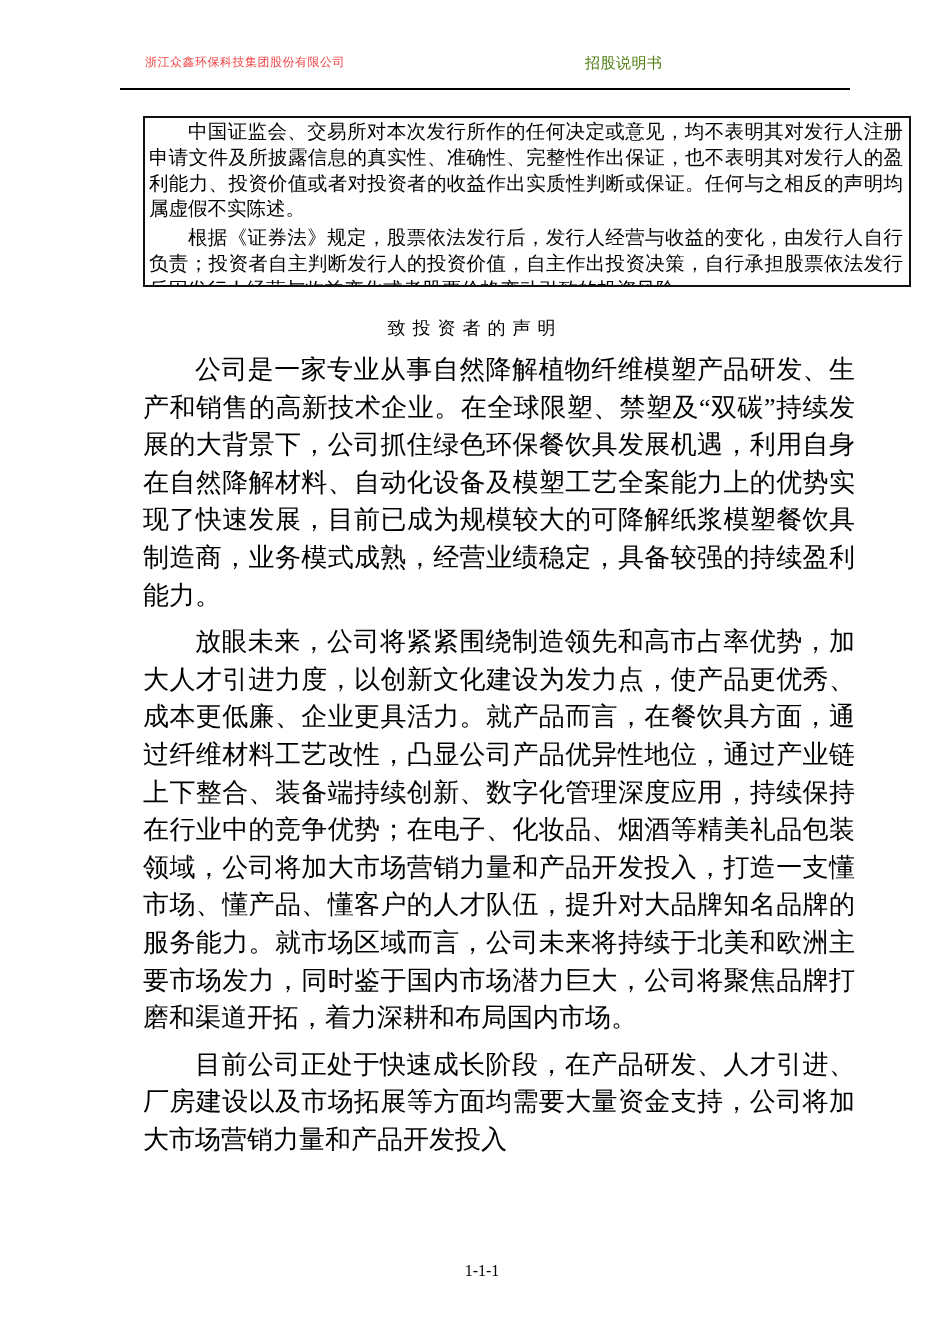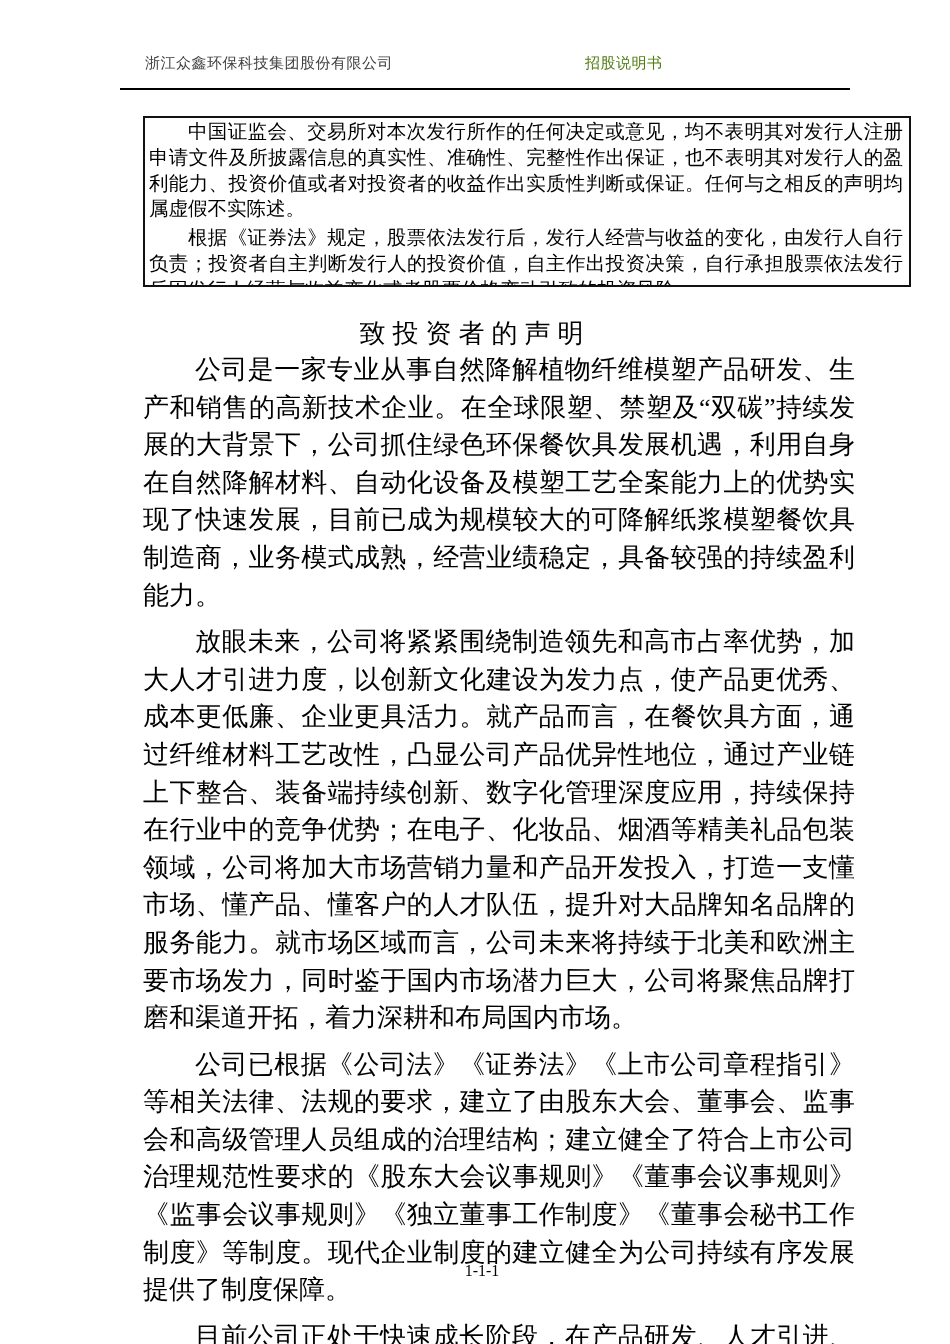--- a/index.html
+++ b/index.html
@@ -14,23 +14,23 @@
     background: #ffffff;
     color: #000000;
     overflow: hidden;
     font-family: "Liberation Serif", "DejaVu Serif", serif;
   }
   .header-company {
     position: absolute;
     left: 145px;
     top: 54px;
     font-family: "Liberation Sans", "DejaVu Sans", sans-serif;
-    font-size: 15px;
+    font-size: 12px;
     letter-spacing: 0.5px;
-    color: #404040;
+    color: #ef4444;
     white-space: nowrap;
   }
   .header-doclabel {
     position: absolute;
     left: 585px;
     top: 54px;
     font-family: "Liberation Sans", "DejaVu Sans", sans-serif;
     font-size: 15px;
     letter-spacing: 0.5px;
     color: #4d7c0f;
@@ -65,21 +65,21 @@
   }
   .notice-para + .notice-para {
     margin-top: 3px;
   }
   .doc-title {
     position: absolute;
     left: 0;
     top: 316px;
     width: 100%;
     text-align: center;
-    font-size: 26px;
+    font-size: 18px;
     font-weight: normal;
     letter-spacing: 7px;
     margin: 0;
     color: #000000;
   }
   .body-block {
     position: absolute;
     left: 143px;
     top: 351px;
     width: 712px;
@@ -117,19 +117,18 @@
   <div class="notice-box">
     <p class="notice-para">中国证监会、交易所对本次发行所作的任何决定或意见，均不表明其对发行人注册申请文件及所披露信息的真实性、准确性、完整性作出保证，也不表明其对发行人的盈利能力、投资价值或者对投资者的收益作出实质性判断或保证。任何与之相反的声明均属虚假不实陈述。</p>
     <p class="notice-para">根据《证券法》规定，股票依法发行后，发行人经营与收益的变化，由发行人自行负责；投资者自主判断发行人的投资价值，自主作出投资决策，自行承担股票依法发行后因发行人经营与收益变化或者股票价格变动引致的投资风险。</p>
   </div>
 
   <h1 class="doc-title">致投资者的声明</h1>
 
   <div class="body-block">
     <p class="body-para">公司是一家专业从事自然降解植物纤维模塑产品研发、生产和销售的高新技术企业。在全球限塑、禁塑及“双碳”持续发展的大背景下，公司抓住绿色环保餐饮具发展机遇，利用自身在自然降解材料、自动化设备及模塑工艺全案能力上的优势实现了快速发展，目前已成为规模较大的可降解纸浆模塑餐饮具制造商，业务模式成熟，经营业绩稳定，具备较强的持续盈利能力。</p>
     <p class="body-para">放眼未来，公司将紧紧围绕制造领先和高市占率优势，加大人才引进力度，以创新文化建设为发力点，使产品更优秀、成本更低廉、企业更具活力。就产品而言，在餐饮具方面，通过纤维材料工艺改性，凸显公司产品优异性地位，通过产业链上下整合、装备端持续创新、数字化管理深度应用，持续保持在行业中的竞争优势；在电子、化妆品、烟酒等精美礼品包装领域，公司将加大市场营销力量和产品开发投入，打造一支懂市场、懂产品、懂客户的人才队伍，提升对大品牌知名品牌的服务能力。就市场区域而言，公司未来将持续于北美和欧洲主要市场发力，同时鉴于国内市场潜力巨大，公司将聚焦品牌打磨和渠道开拓，着力深耕和布局国内市场。</p>
-    <p class="body-para">公司已根据《公司法》《证券法》《上市公司章程指引》等相关法律、法规的要求，建立了由股东大会、董事会、监事会和高级管理人员组成的治理结构；建立健全了符合上市公司治理规范性要求的《股东大会议事规则》《董事会议事规则》《监事会议事规则》《独立董事工作制度》《董事会秘书工作制度》等制度。现代企业制度的建立健全为公司持续有序发展提供了制度保障。</p>
     <p class="body-para">目前公司正处于快速成长阶段，在产品研发、人才引进、厂房建设以及市场拓展等方面均需要大量资金支持，公司将加大市场营销力量和产品开发投入</p>
   </div>
 
   <div class="footer-pagenum">1-1-1</div>
 
 </div>
 
 </body></html>

